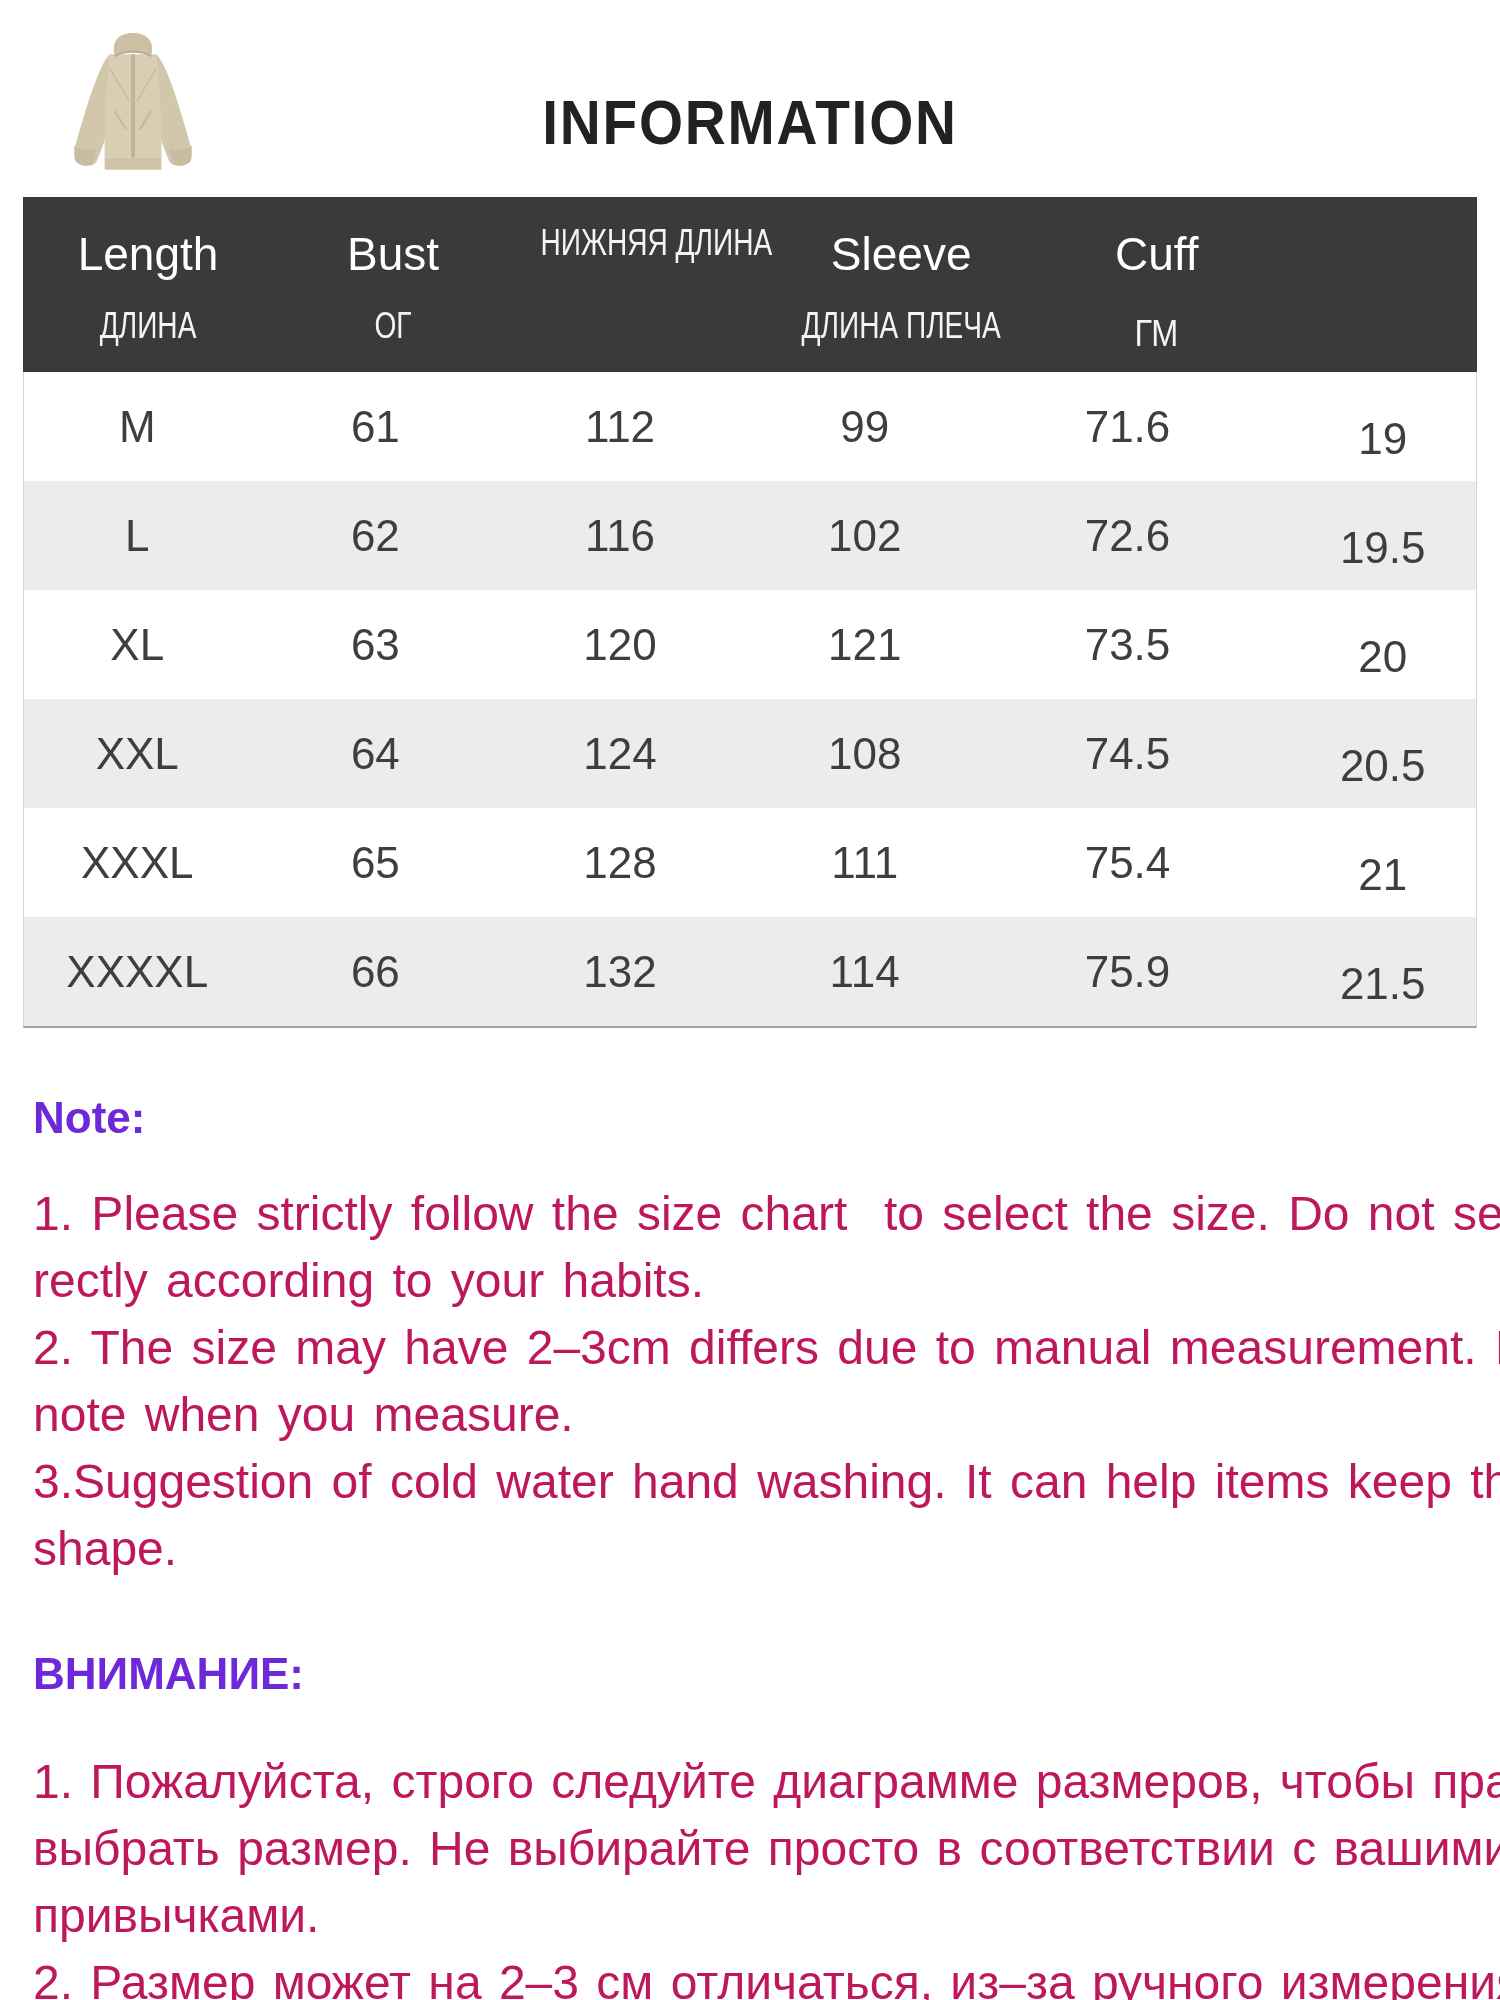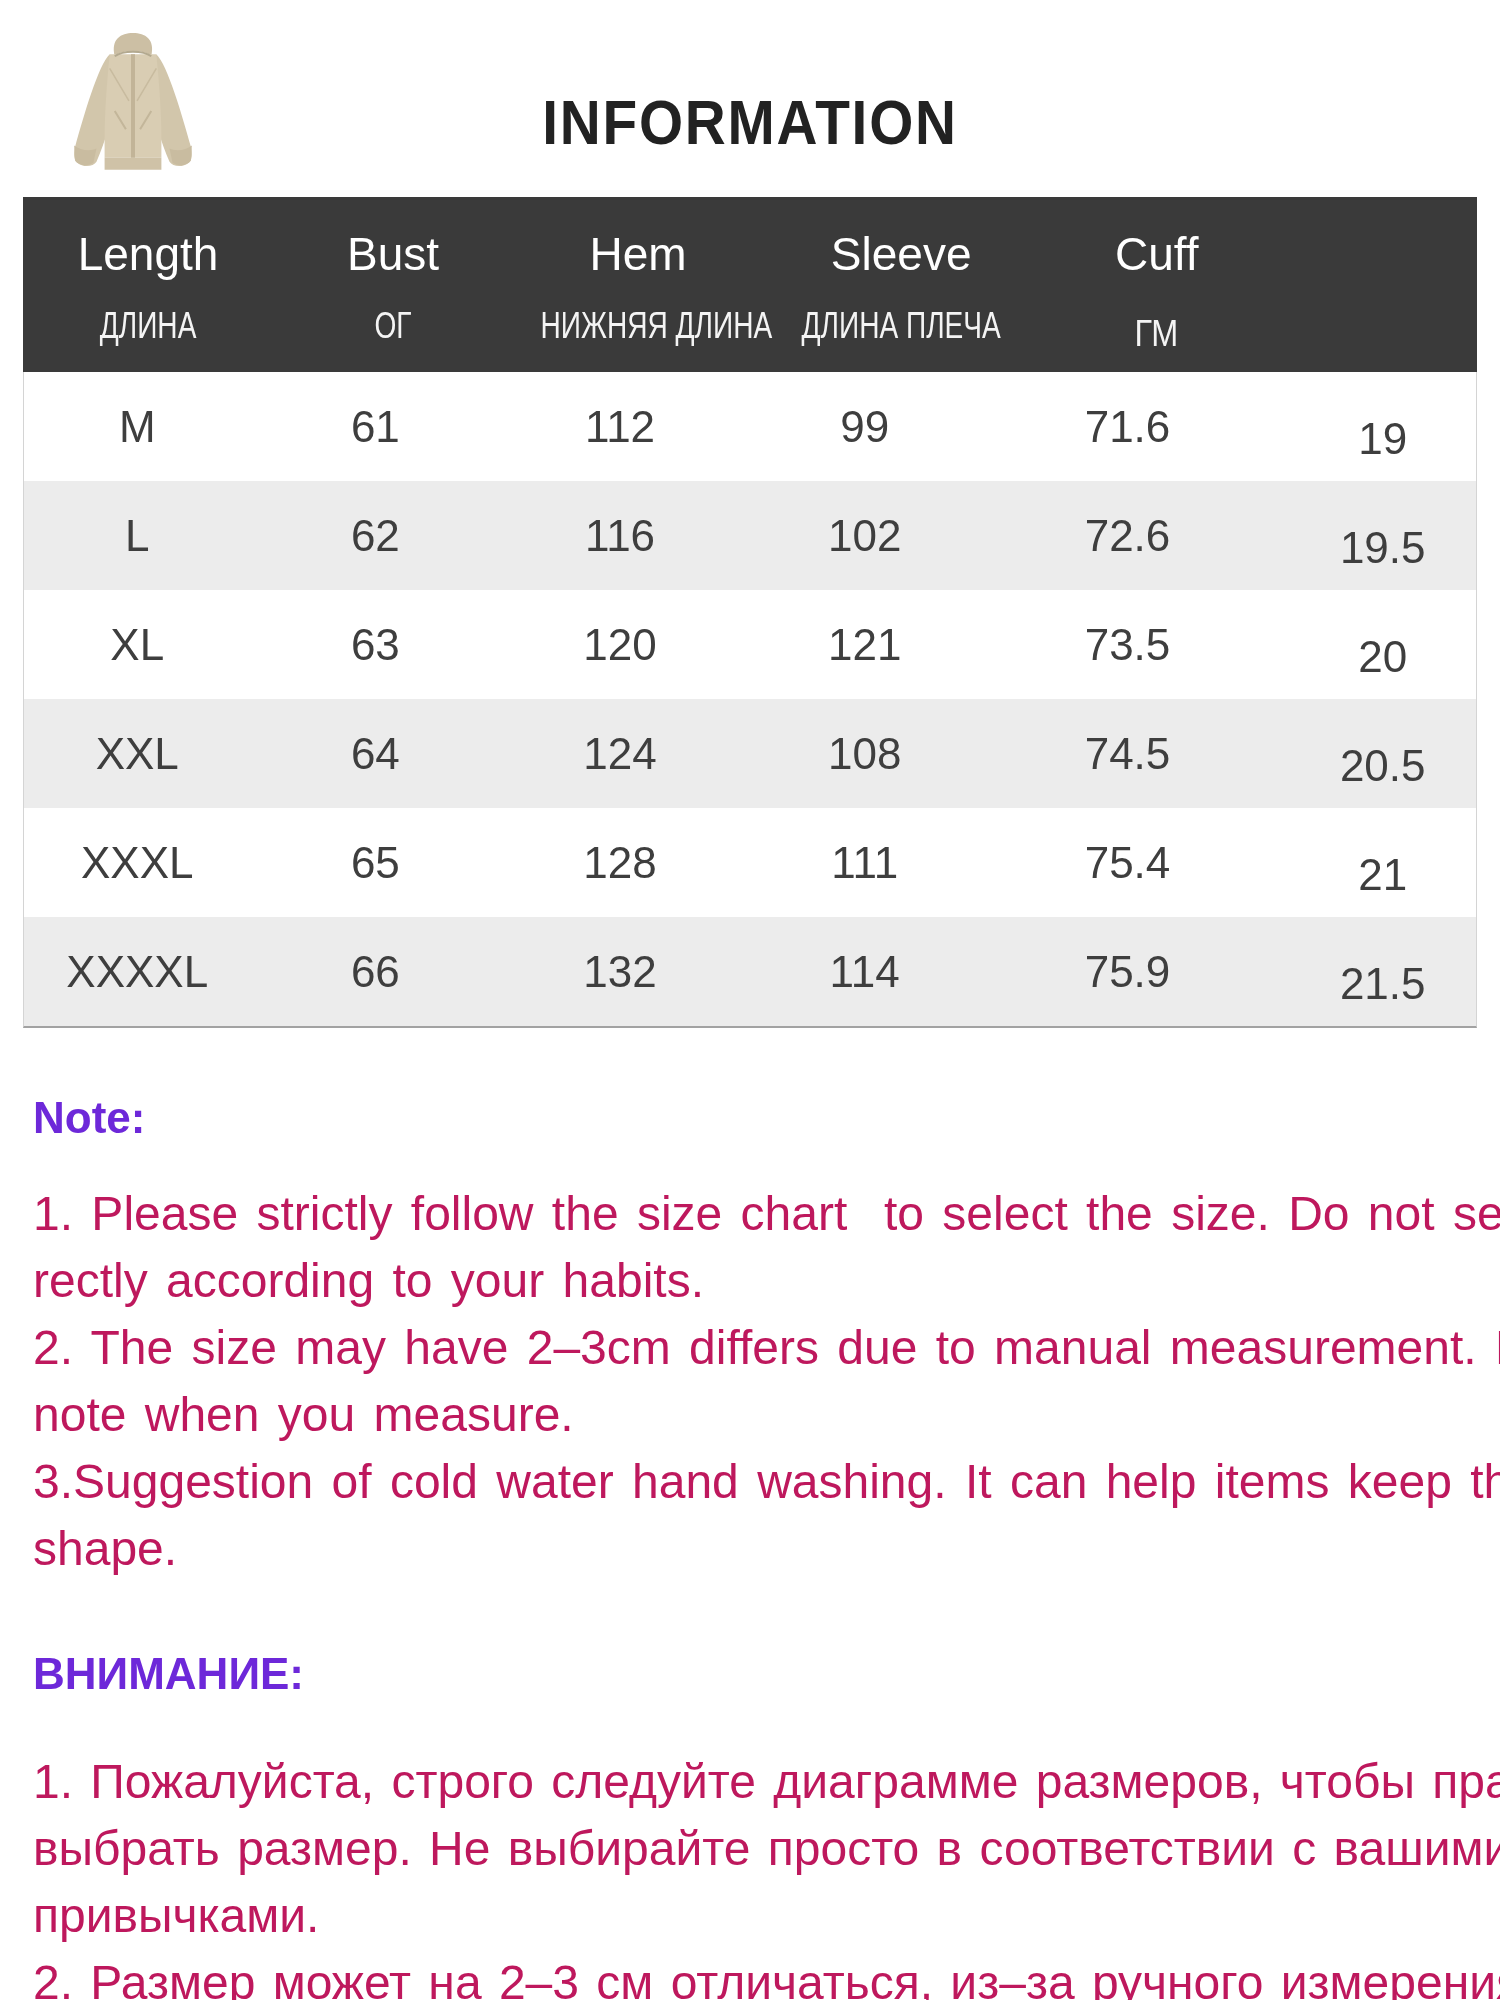--- a/index.html
+++ b/index.html
@@ -109,21 +109,20 @@
     <div class="thead">
       <div class="th col1">
         <div class="en">Length</div>
         <div class="ru">ДЛИНА</div>
       </div>
       <div class="th col2">
         <div class="en">Bust</div>
         <div class="ru">ОГ</div>
       </div>
       <div class="th col3">
-        <div class="en">Hem</div>
         <div class="ru">НИЖНЯЯ ДЛИНА</div>
       </div>
       <div class="th col4">
         <div class="en">Sleeve</div>
         <div class="ru">ДЛИНА ПЛЕЧА</div>
       </div>
       <div class="th col5">
         <div class="en">Cuff</div>
         <div class="ru">ГМ</div>
       </div>

